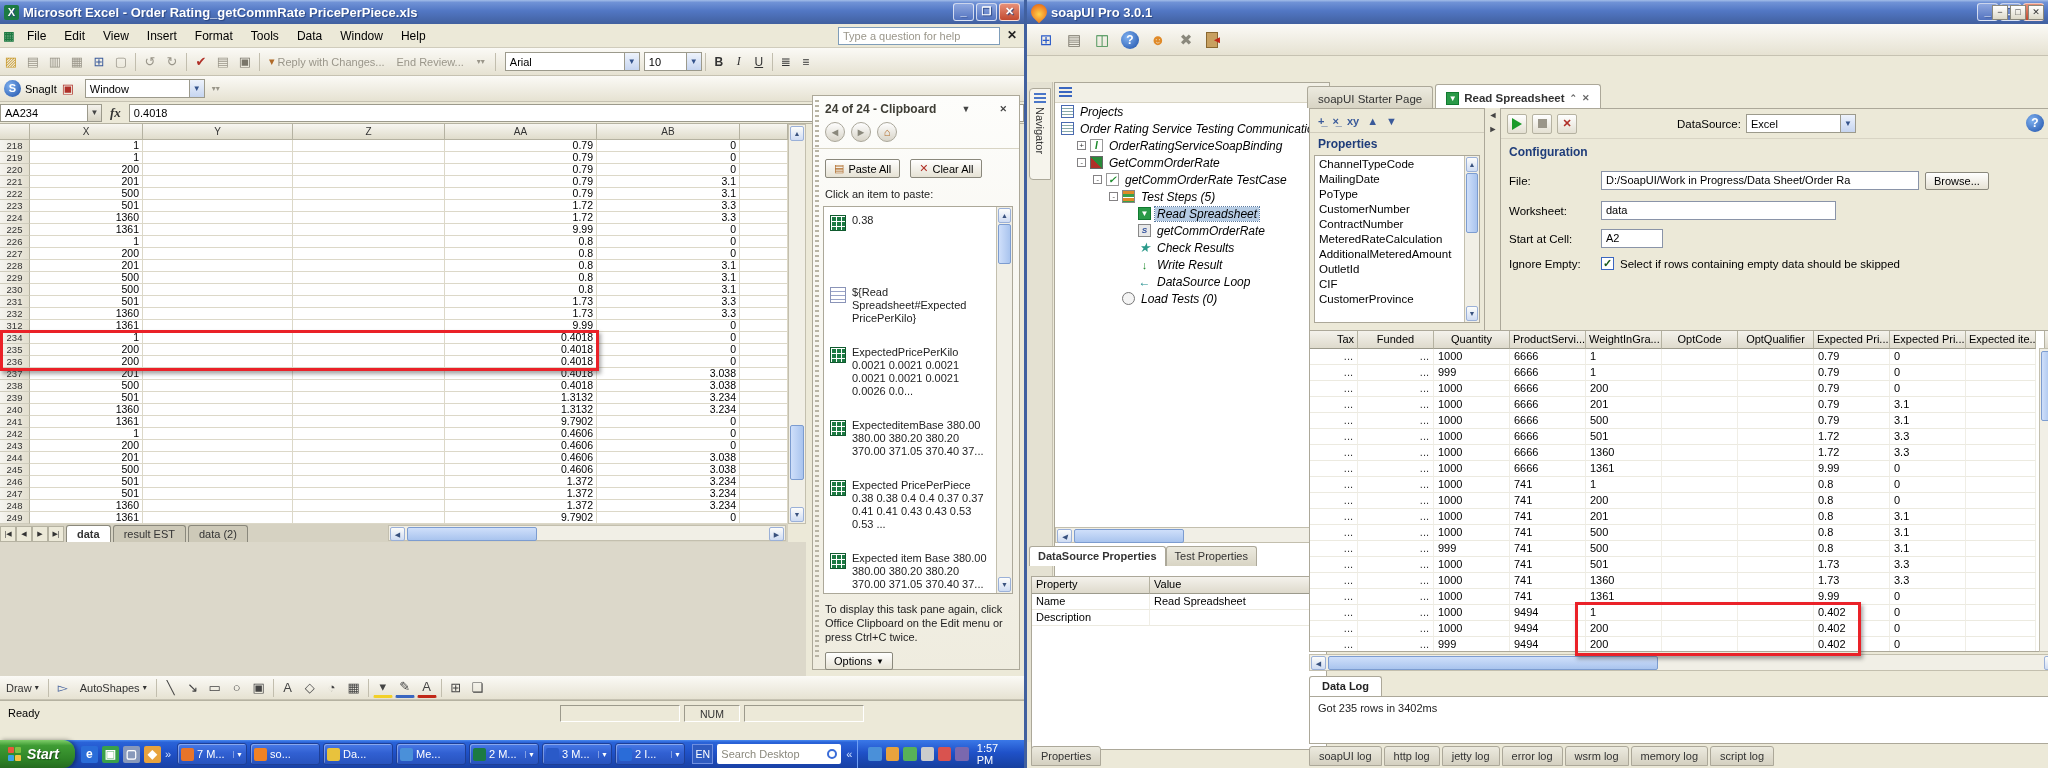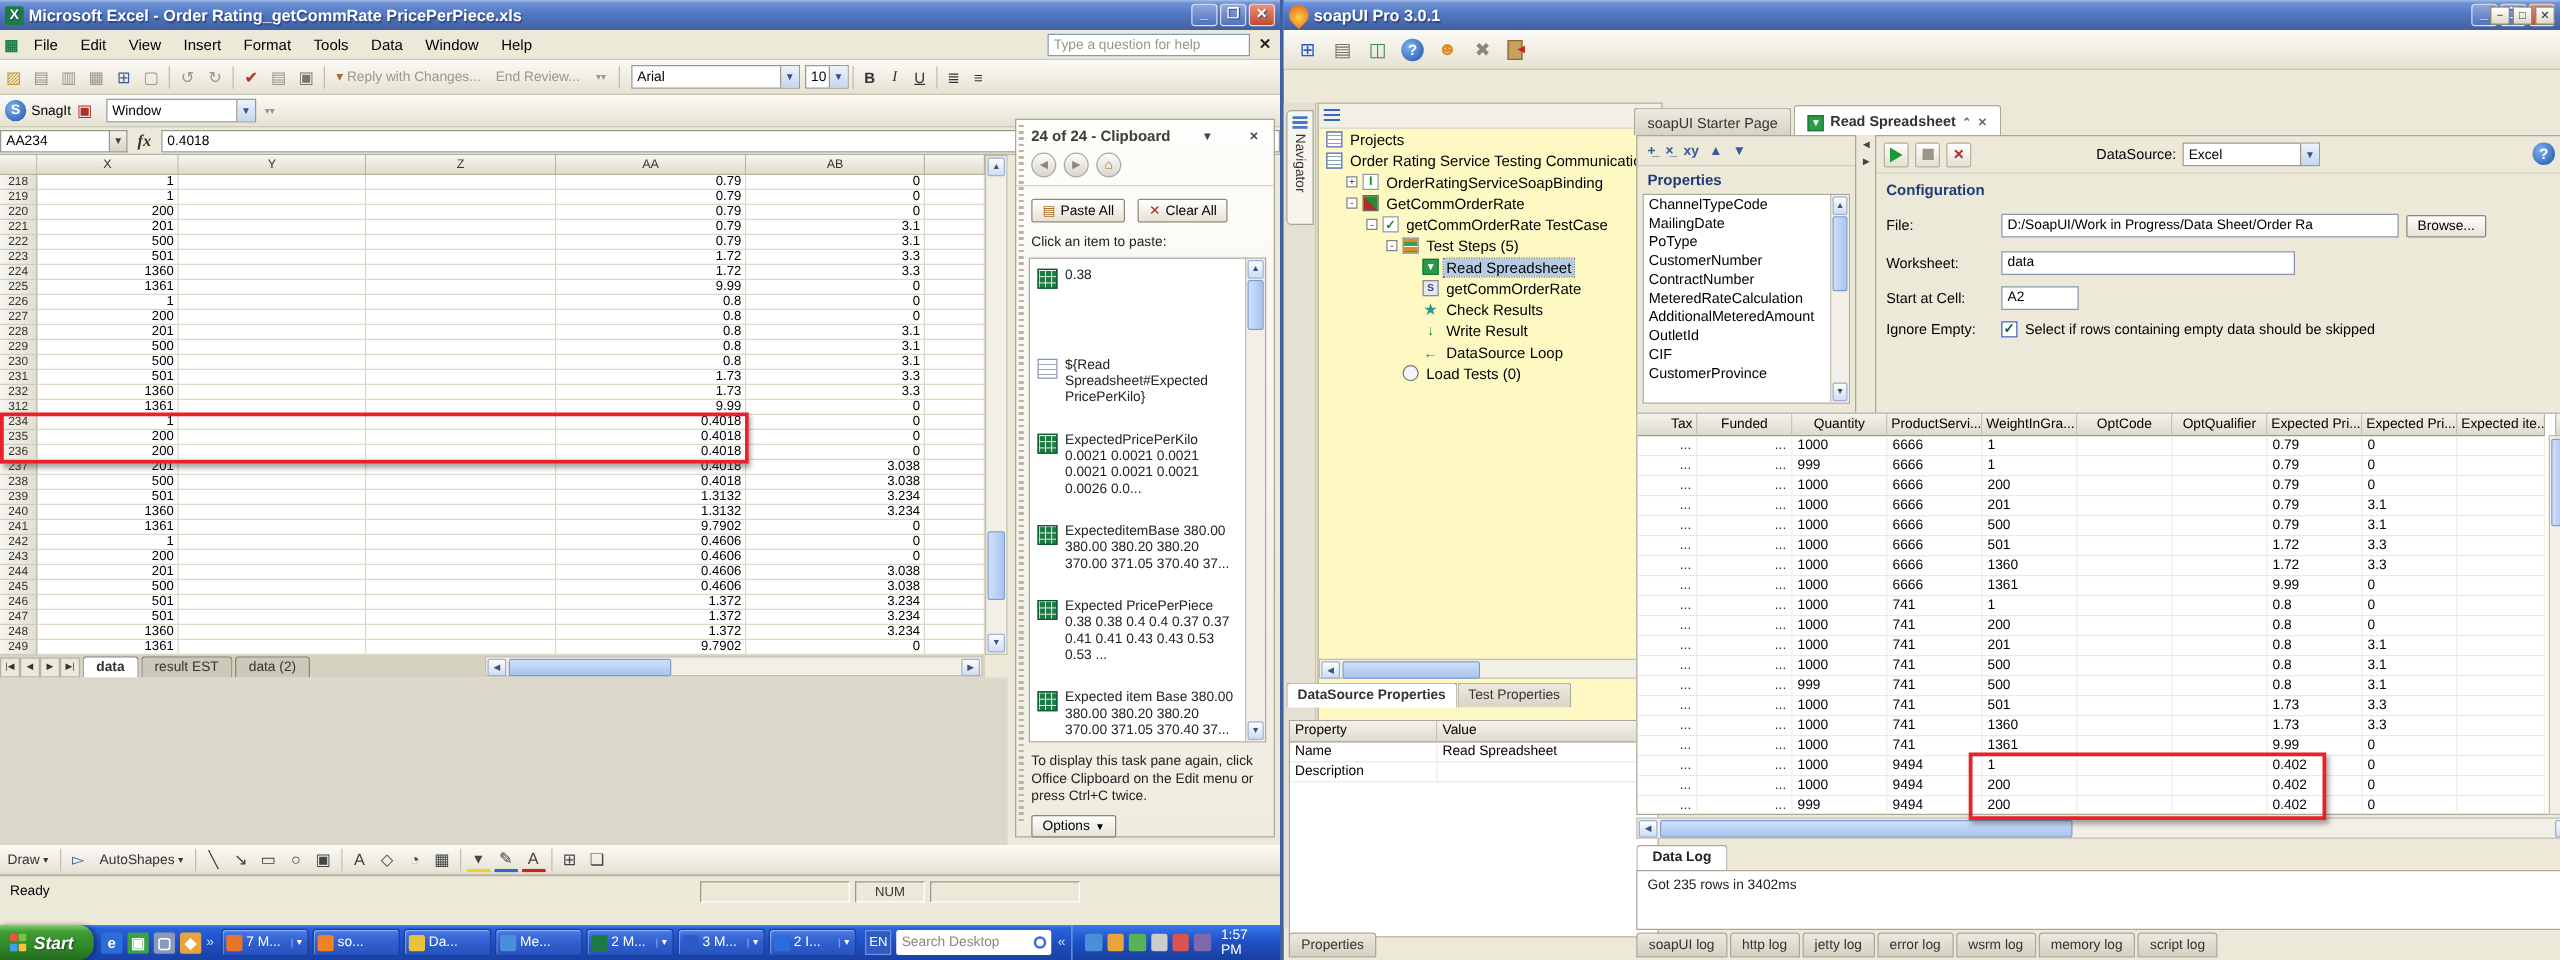--- a/index.html
+++ b/index.html
@@ -36,21 +36,21 @@
   
   #excel { left:0; top:0; width:1024px; height:740px; background:#ece9d8; }
   #xl-icon { width:15px; height:15px; background:#1c7a43; color:#fff; font-size:11px; font-weight:bold;
     text-align:center; line-height:15px; border-radius:2px; }
   #xl-question { margin-left:auto; width:162px; height:18px; background:#fff; border:1px solid #7f9db9;
     color:#9a968a; font-size:11px; padding:2px 4px; }
   #xl-menuclose { width:16px; height:16px; margin:0 4px; color:#222; font-weight:bold; text-align:center; line-height:15px; }
   #xl-tb1 { height:28px; }
   .tb-textbtn { color:#9a968a; font-size:11px; padding:0 6px; display:flex; align-items:center; gap:3px; }
   #xl-font { width:135px; margin-left:6px; }
-  #xl-size { width:35px; margin-left:4px; }
+  #xl-size { width:58px; margin-left:4px; }
   .fmt { font-size:12px; width:20px; text-align:center; color:#333; }
   #xl-snagit { height:26px; }
   #snag-logo { width:17px; height:17px; border-radius:50%; background:radial-gradient(circle at 35% 35%,#7fb1f0,#1d4fa8);
     color:#fff; font-size:11px; font-weight:bold; text-align:center; line-height:17px; margin-left:4px; }
   #formulabar { height:22px; background:#ece9d8; border-bottom:1px solid #b5b2a1; display:flex; align-items:center; }
   #namebox { width:88px; height:18px; background:#fff; border:1px solid #9c9a8c; font-size:11px; padding:2px 4px; }
   #namedrop { width:14px; height:18px; border:1px solid #9c9a8c; border-left:none; background:linear-gradient(180deg,#f4f2ec,#d8d4c4);
     font-size:8px; color:#444; text-align:center; line-height:16px; }
   #fx { font-family:"Liberation Serif", serif; font-style:italic; font-weight:bold; font-size:13px; margin:0 8px; color:#333; }
   #fvalue-wrap { flex:1; height:18px; background:#fff; border:1px solid #9c9a8c; padding:2px 4px; font-size:11px; }
@@ -157,21 +157,21 @@
   .sui-mini-ic { width:16px; height:16px; border-radius:2px; }
   #sui-toolbar { height:32px; gap:6px; padding-left:8px; }
   .sui-tbi { width:22px; height:22px; display:flex; align-items:center; justify-content:center; font-size:15px; }
 
   #sui-nav-strip { left:0; top:82px; width:26px; height:660px; background:#e4e1d2; border-right:1px solid #c6c2b2; }
   #sui-nav-tab { position:absolute; left:2px; top:6px; width:22px; height:92px; background:#f6f4ec;
     border:1px solid #aca899; border-radius:4px 0 0 4px; display:flex; flex-direction:column; align-items:center; padding-top:4px; gap:4px; }
   #sui-nav-tab .txt { writing-mode:vertical-rl; font-size:11px; color:#333; }
   #sui-nav-tab .ic { width:12px; height:10px; background:repeating-linear-gradient(180deg,#4a76c8 0 2px,transparent 2px 4px); }
 
-  #sui-tree-panel { left:27px; top:82px; width:276px; height:538px; background:#fef9c3; border:1px solid #aca899; overflow:hidden; }
+  #sui-tree-panel { left:27px; top:82px; width:276px; height:538px; background:#ffffff; border:1px solid #aca899; overflow:hidden;font-style:italic; }
   #sui-tree-tools { height:20px; background:#f2f0e6; border-bottom:1px solid #d8d4c4; display:flex; align-items:center; padding-left:4px; }
   #sui-tree-tools .ic { width:13px; height:11px; background:repeating-linear-gradient(180deg,#3a66c0 0 2px,transparent 2px 4px); }
   .tree-item { height:17px; display:flex; align-items:center; gap:4px; white-space:nowrap; font-size:12px; }
   .tree-item .lbl { padding:0 2px; }
   .tree-item.selected .lbl { background:#b6cce4; outline:1px dotted #5a7aa0; }
   .toggle { width:9px; height:9px; border:1px solid #848284; background:#fff; font-size:8px; line-height:7px;
     text-align:center; color:#333; flex:none; }
   .tree-ic { width:13px; height:13px; flex:none; display:flex; align-items:center; justify-content:center; font-size:10px; }
   .ti-pages { background:#fff; border:1px solid #4a6ab0; background-image:repeating-linear-gradient(180deg,transparent 0 2px,#8aa 2px 3px); }
   .ti-interface { background:#fff; border:1px solid #999; color:#1a8a2a; font-weight:bold; font-size:10px; }

